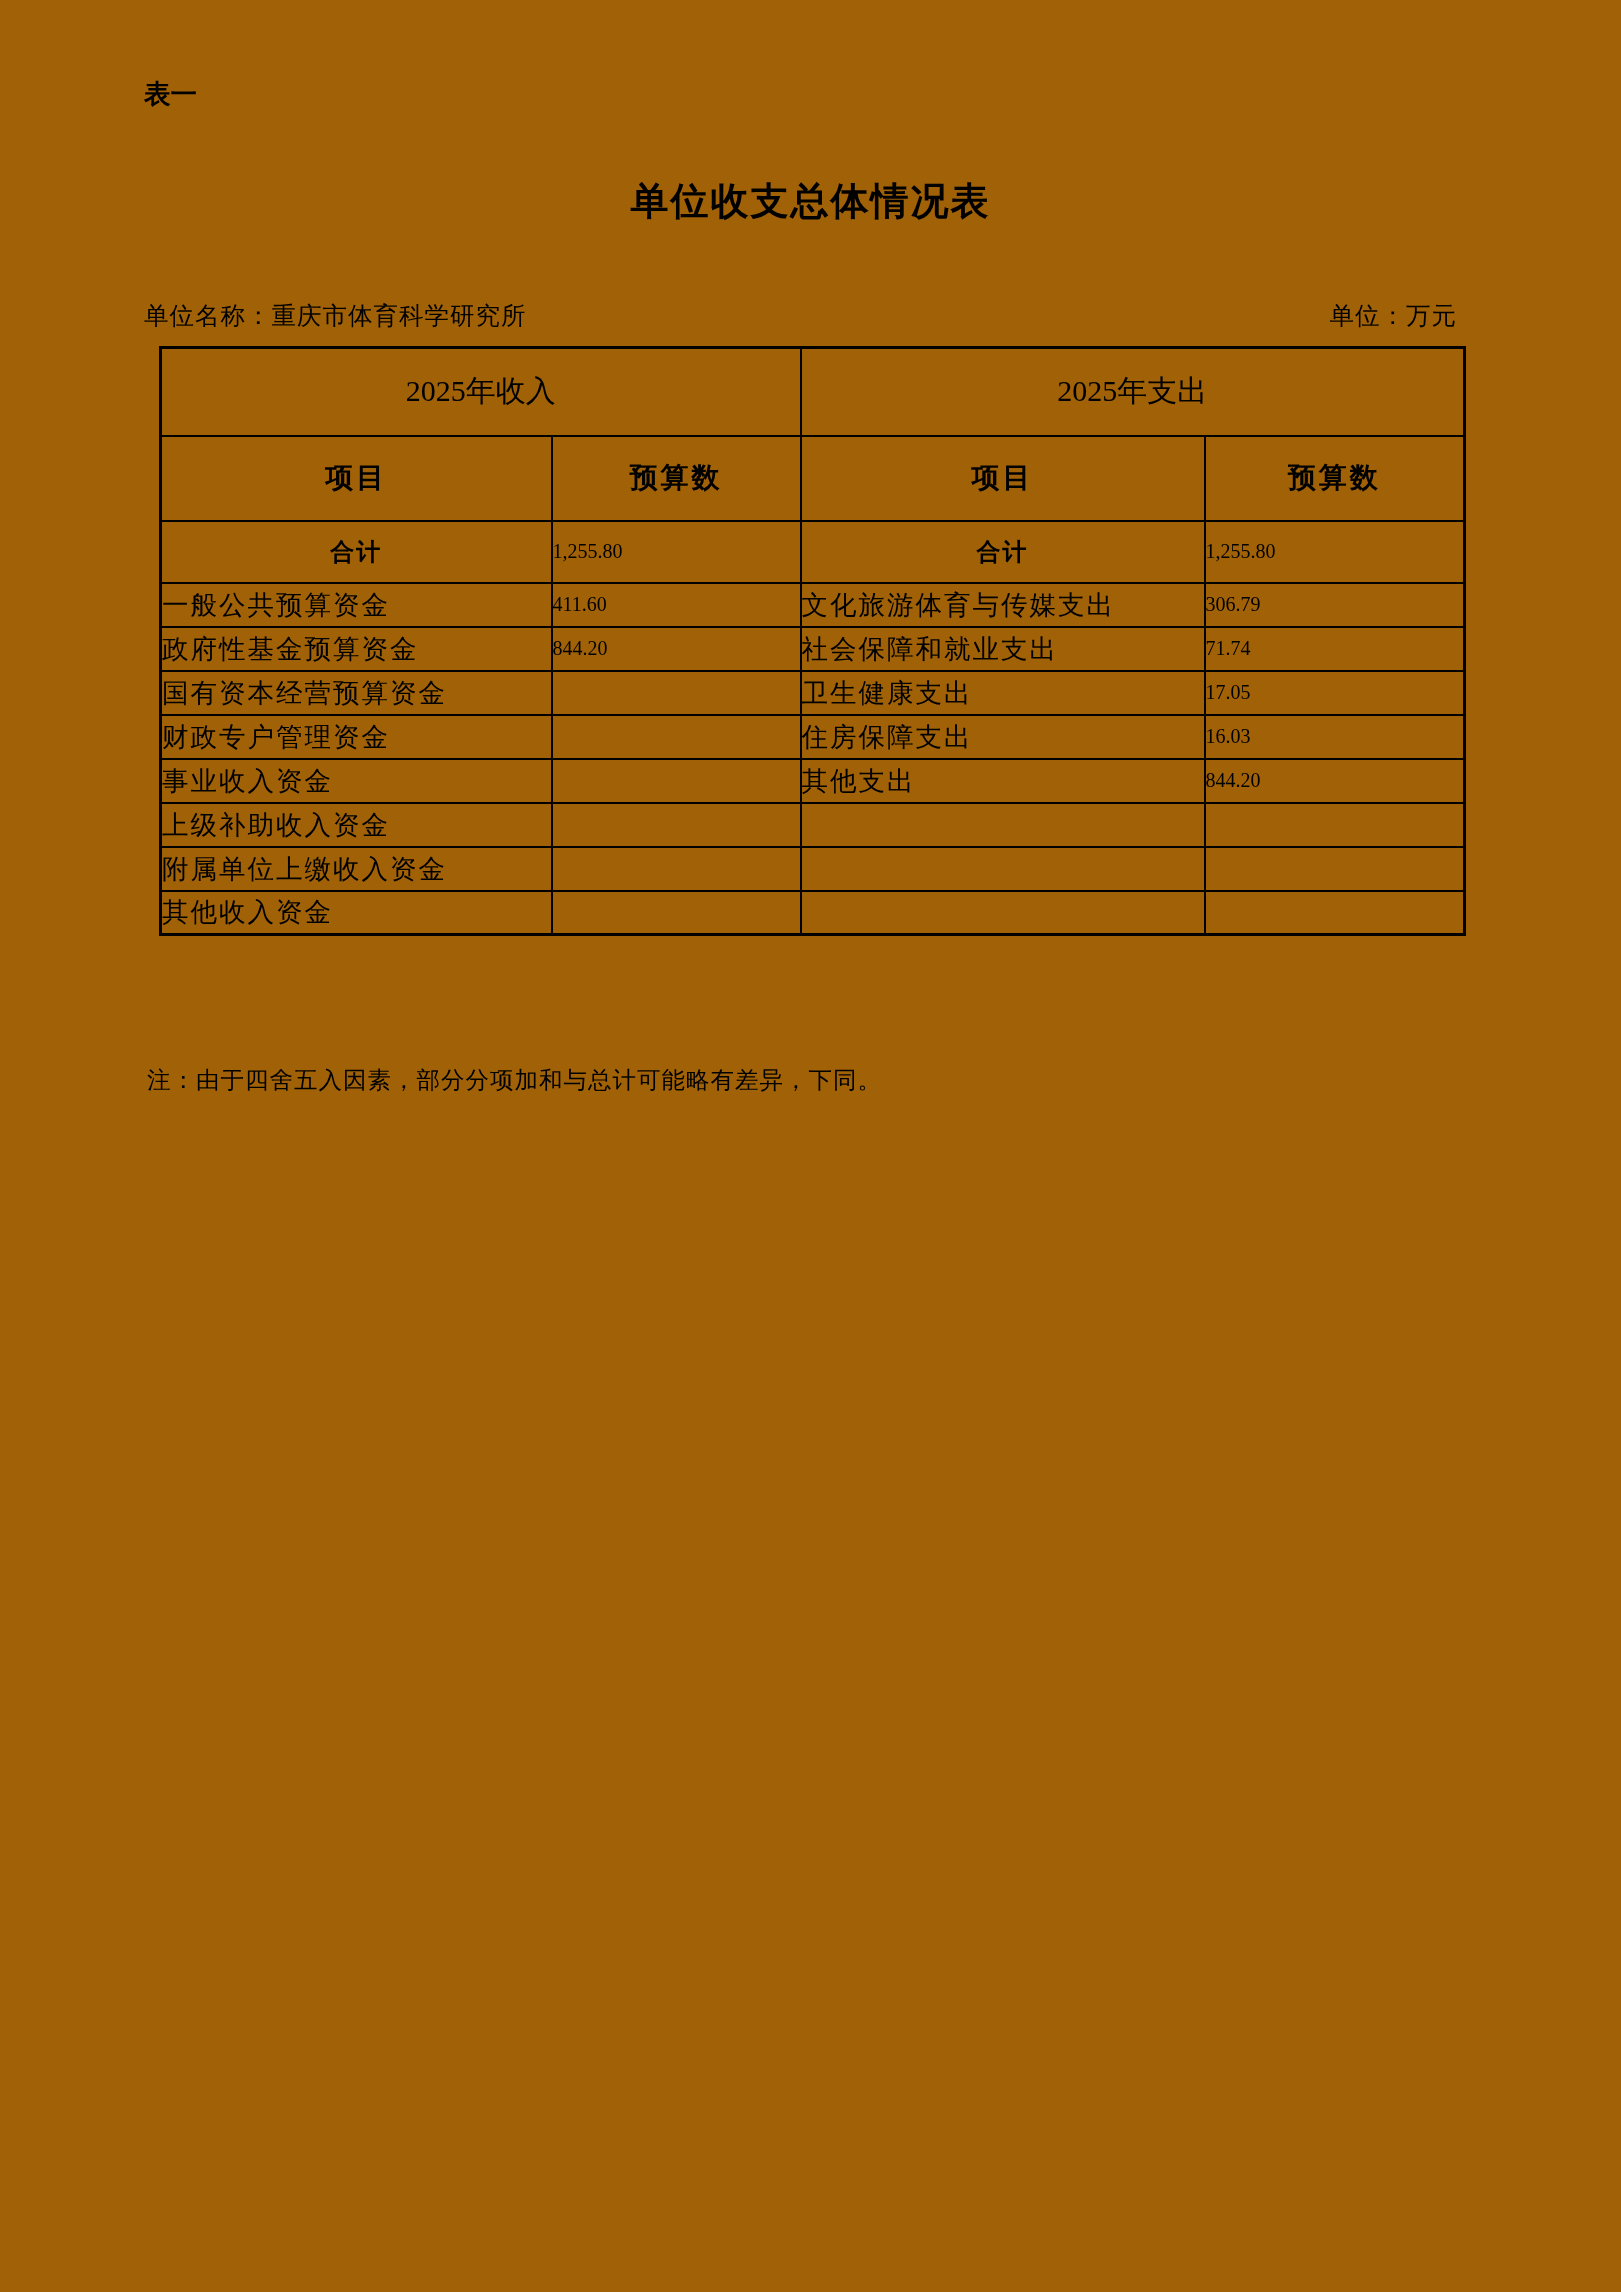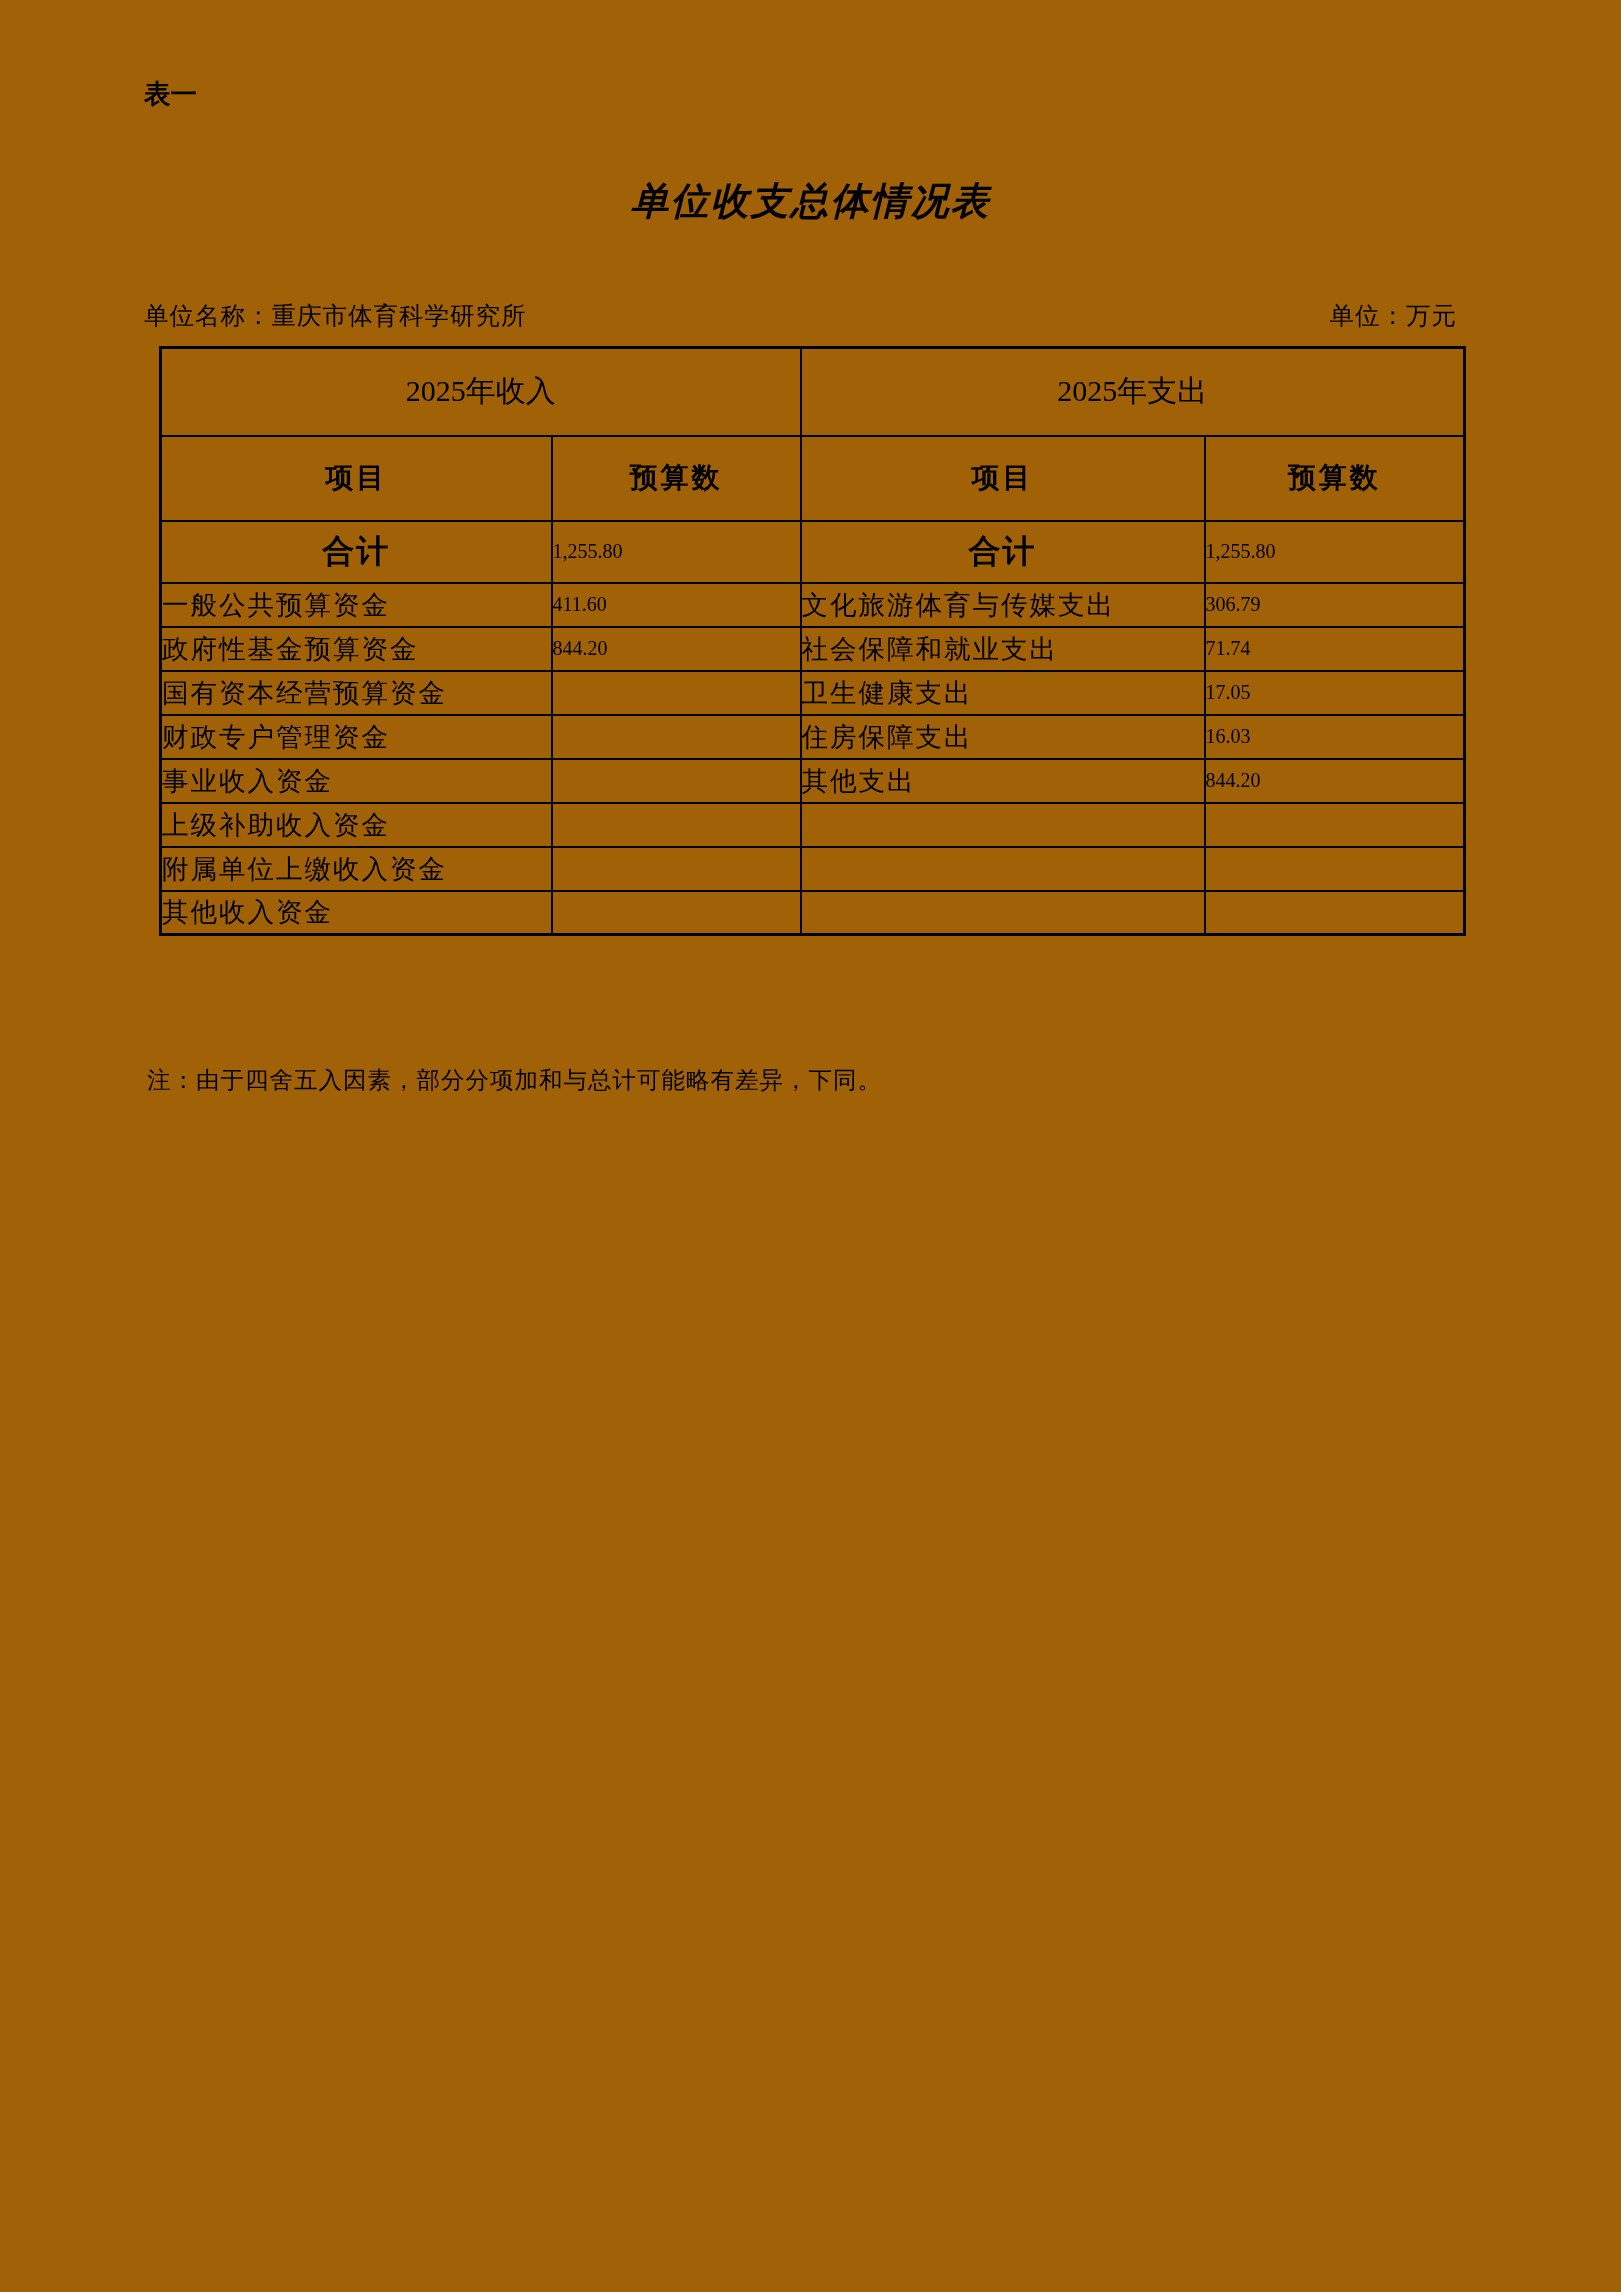--- a/index.html
+++ b/index.html
@@ -14,21 +14,20 @@
   .table-label{
     position:absolute;left:144px;top:76px;
     font-family:"Liberation Sans","DejaVu Sans",sans-serif;
     font-size:26.5px;font-weight:bold;
   }
   .doc-title{
     position:absolute;left:0;top:176px;width:100%;
     text-align:center;
     font-size:38px;font-weight:bold;
     letter-spacing:2px;
-    font-style:italic;
   }
   .meta-row{
     position:absolute;left:144px;top:299px;width:1313px;
     display:flex;justify-content:space-between;align-items:flex-end;
     font-size:24.5px;letter-spacing:1px;
   }
   table.budget{
     position:absolute;left:159px;top:346px;
     width:1304px;
     border-collapse:collapse;
@@ -50,21 +49,21 @@
     text-align:center;vertical-align:middle;
   }
   th.col-hdr{
     font-family:"Liberation Sans","DejaVu Sans",sans-serif;
     font-size:28px;font-weight:bold;
     text-align:center;vertical-align:middle;
     letter-spacing:2.9px;
   }
   td.item-total{
     font-family:"Liberation Sans","DejaVu Sans",sans-serif;
-    font-size:32px;font-weight:bold;
+    font-size:24px;font-weight:bold;
     text-align:center;vertical-align:middle;
     letter-spacing:2px;
   }
   td.item{
     font-size:26.5px;text-align:left;vertical-align:middle;
     padding-left:4.9px;letter-spacing:2px;
   }
   td.val{
     font-size:20px;vertical-align:middle;
     padding-right:7.8px;

